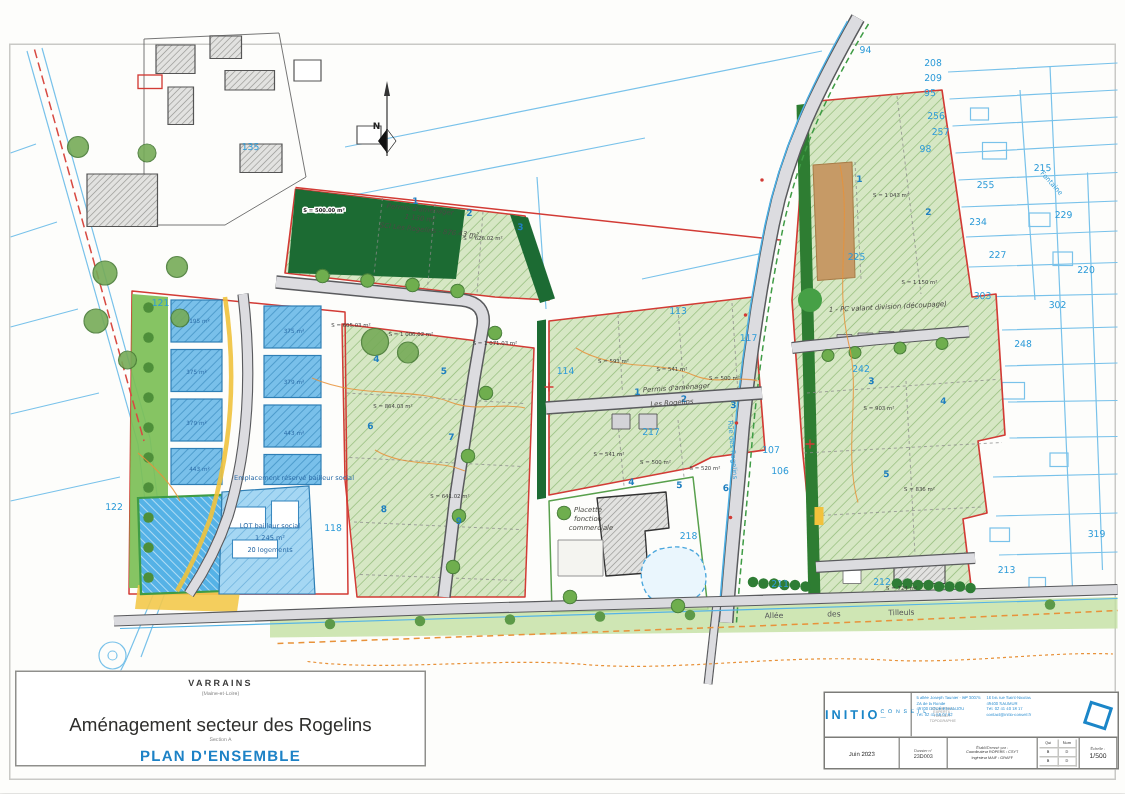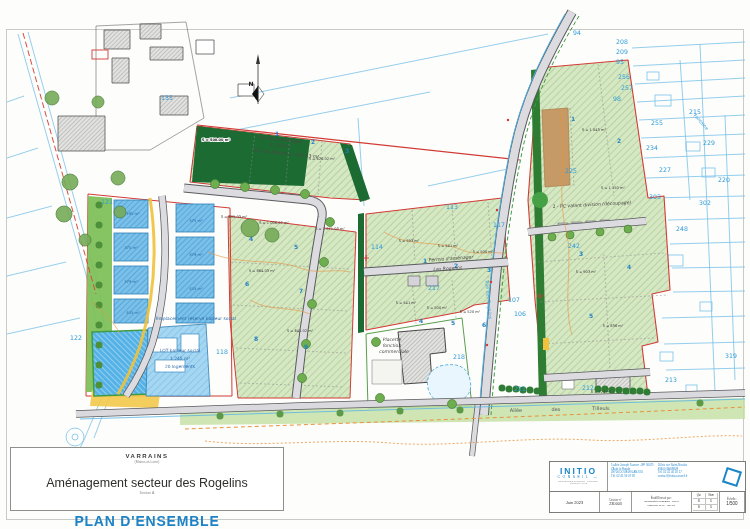--- a/index.html
+++ b/index.html
@@ -20,28 +20,28 @@
   .north{fill:#222;font-size:6px;font-weight:bold;}
   .whitebox{fill:#222;font-size:3.5px;font-weight:bold;paint-order:stroke;stroke:#ffffff;stroke-width:2px;}
 
   
   .tblock{position:absolute;left:10px;top:447px;width:274px;height:64px;background:#fff;
           border:1px solid #8f8f8c;text-align:center;box-sizing:border-box;padding-top:5px;}
   .tb-commune{font-size:6px;letter-spacing:1.5px;color:#3a3a3a;font-weight:bold;}
   .tb-communesub{font-size:3.5px;color:#8a8a8a;margin-top:1px;}
   .tb-title{font-size:12.5px;color:#2e2e2c;margin-top:12px;}
   .tb-titlesub{font-size:3.5px;color:#8a8a8a;margin-top:1px;}
-  .tb-doc{font-size:14px;font-weight:bold;color:#1d82c6;letter-spacing:.8px;margin-top:18px;}
+  .tb-doc{font-size:10px;font-weight:bold;color:#1d82c6;letter-spacing:.8px;margin-top:4px;}
 
   
   .fblock{position:absolute;left:549px;top:461px;width:197px;height:52px;background:#fff;
           border:1px solid #7c7c79;box-sizing:border-box;display:flex;flex-direction:column;}
   .f-top{display:flex;height:29px;border-bottom:1px solid #7c7c79;}
-  .f-logo{width:57px;border-right:1px solid #9a9a97;display:flex;flex-direction:column;
-          align-items:center;justify-content:center;line-height:1.05;}
+  .f-logo{width:57px;border-right:1px solid #9a9a97;display:flex;flex-direction:row;
+          align-items:center;line-height:1.05;}
   .f-logo .l1{font-size:8.5px;font-weight:bold;color:#1b86c8;letter-spacing:2px;}
   .f-logo .l2{font-size:3.5px;color:#1b86c8;letter-spacing:2.5px;}
   .f-logo .l3{font-size:2.4px;color:#999;margin-top:1px;text-align:center;}
   .f-addr{flex:1;display:flex;gap:4px;padding:2px 3px;}
   .f-addr .col{font-size:2.8px;color:#2f8fd0;line-height:1.3;}
   .f-diamond{width:26px;display:flex;align-items:center;justify-content:center;}
   .f-diamond span{display:block;width:12px;height:12px;border:2.5px solid #1b86c8;transform:rotate(18deg);}
   .f-bot{display:flex;flex:1;font-size:3px;color:#333;}
   .f-bot .cell{border-right:1px solid #9a9a97;display:flex;flex-direction:column;
                align-items:center;justify-content:center;box-sizing:border-box;padding:1px;}

